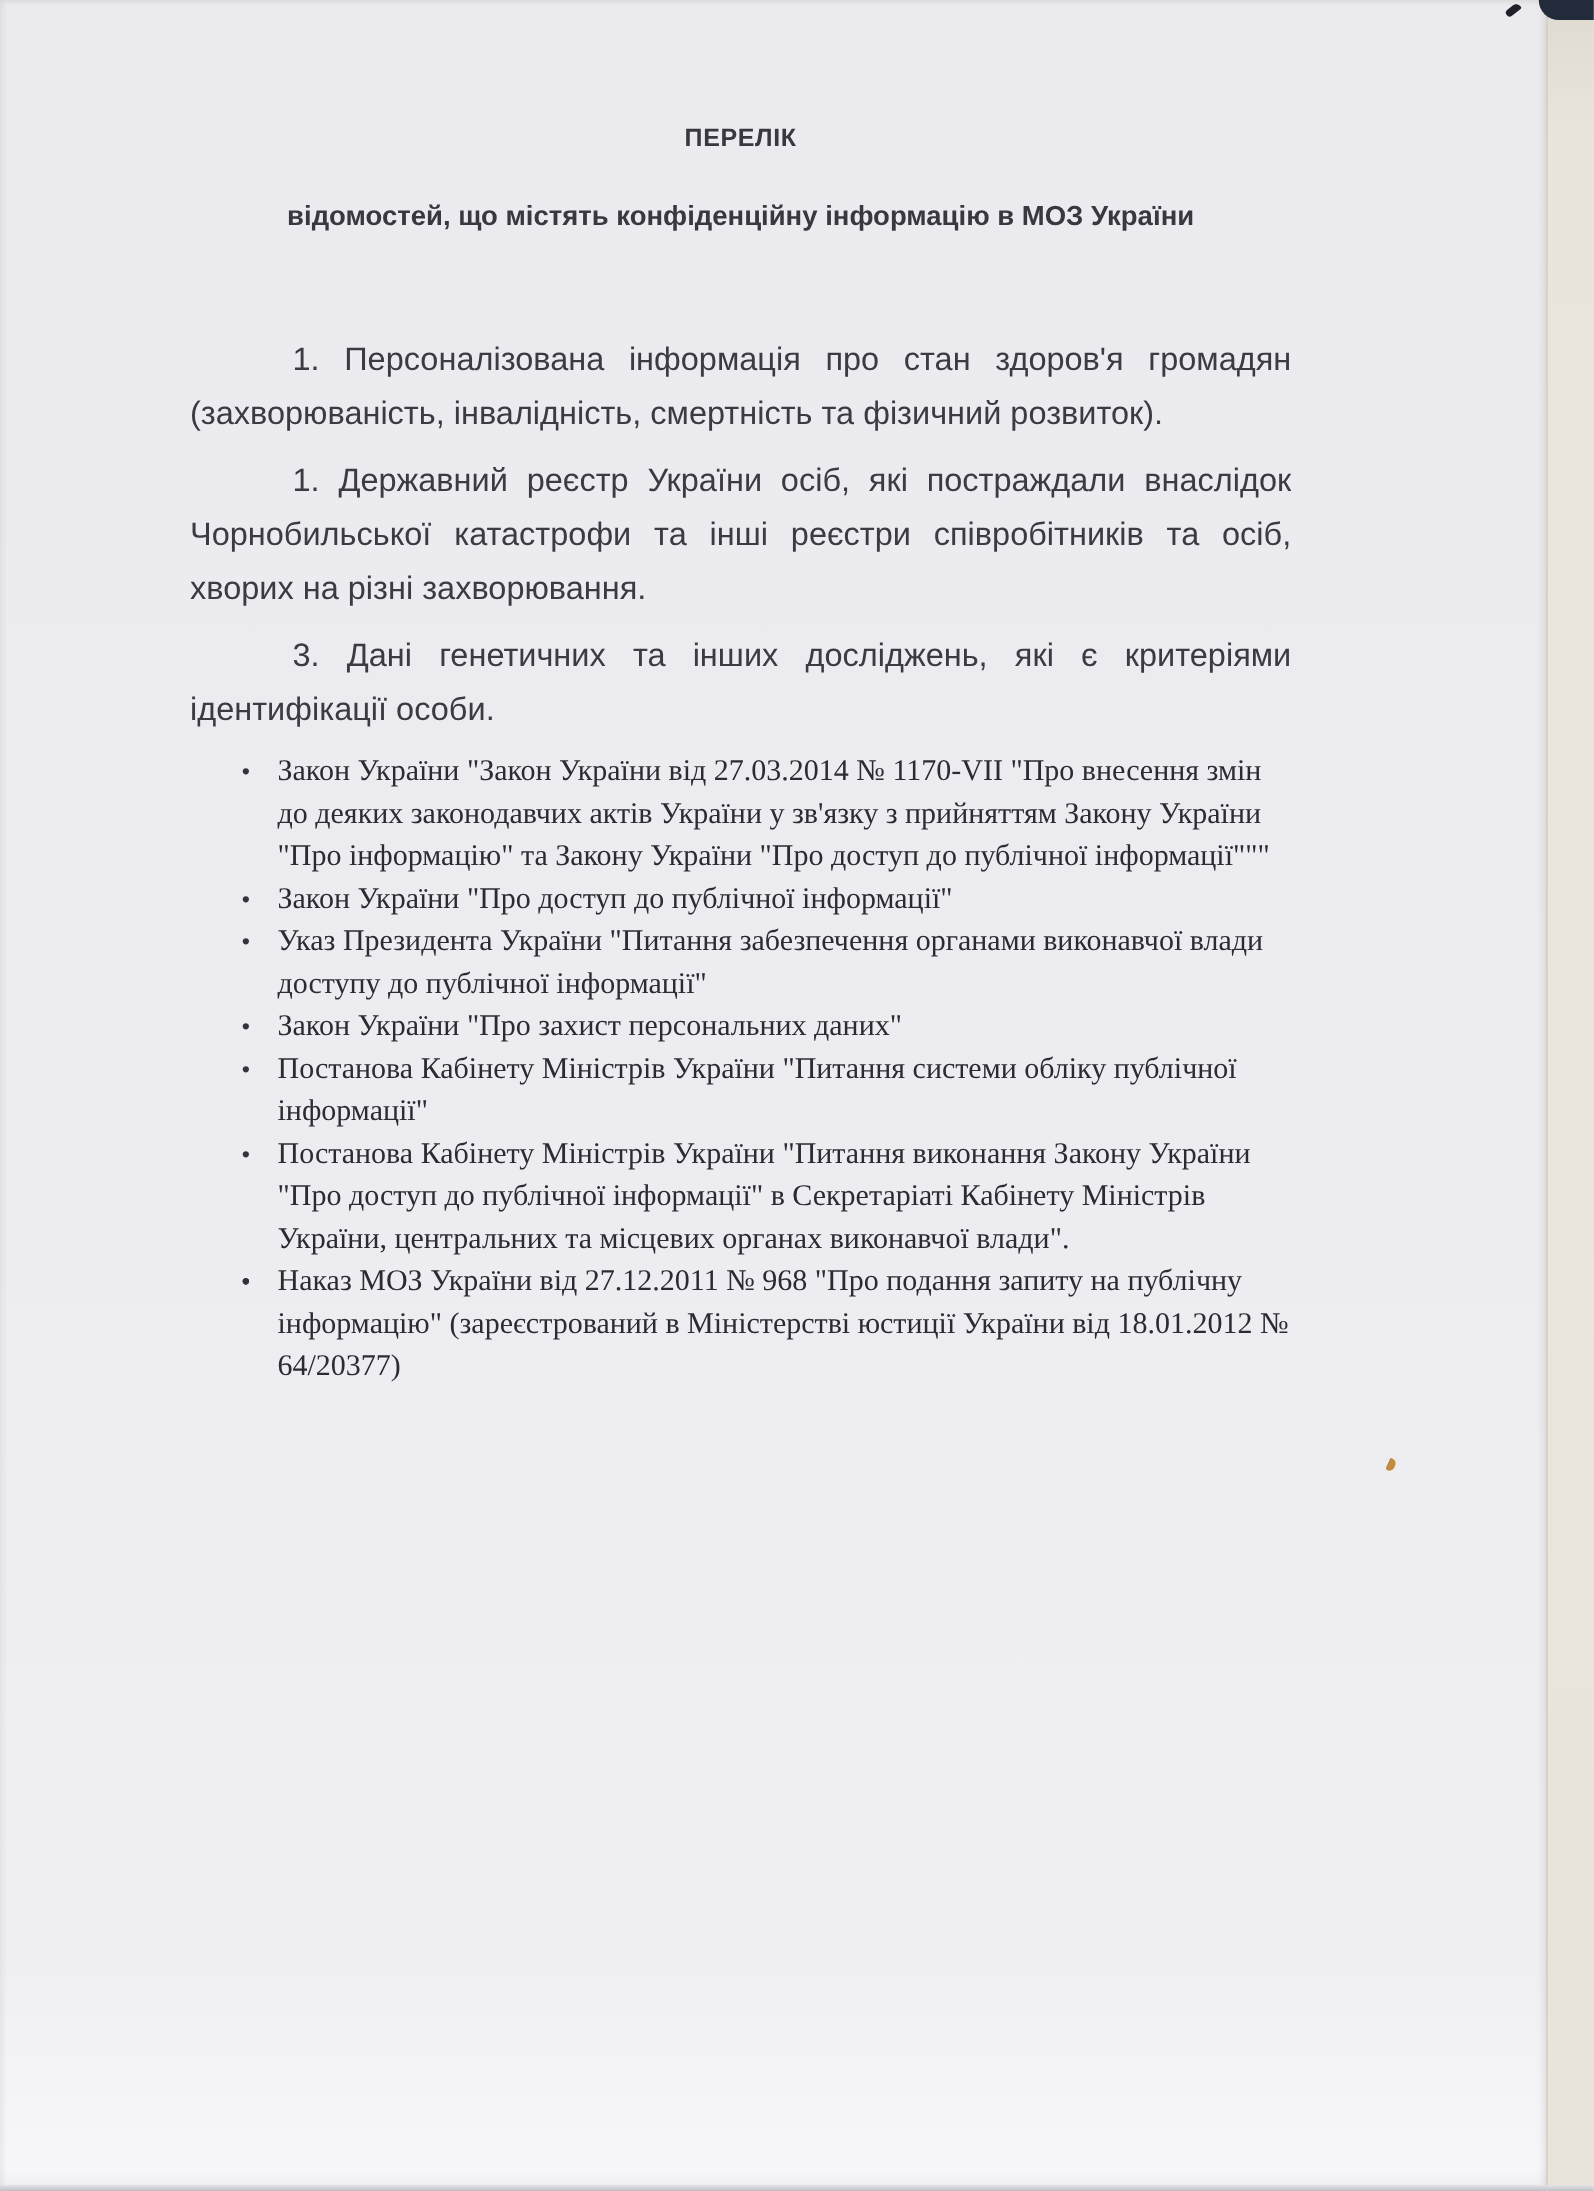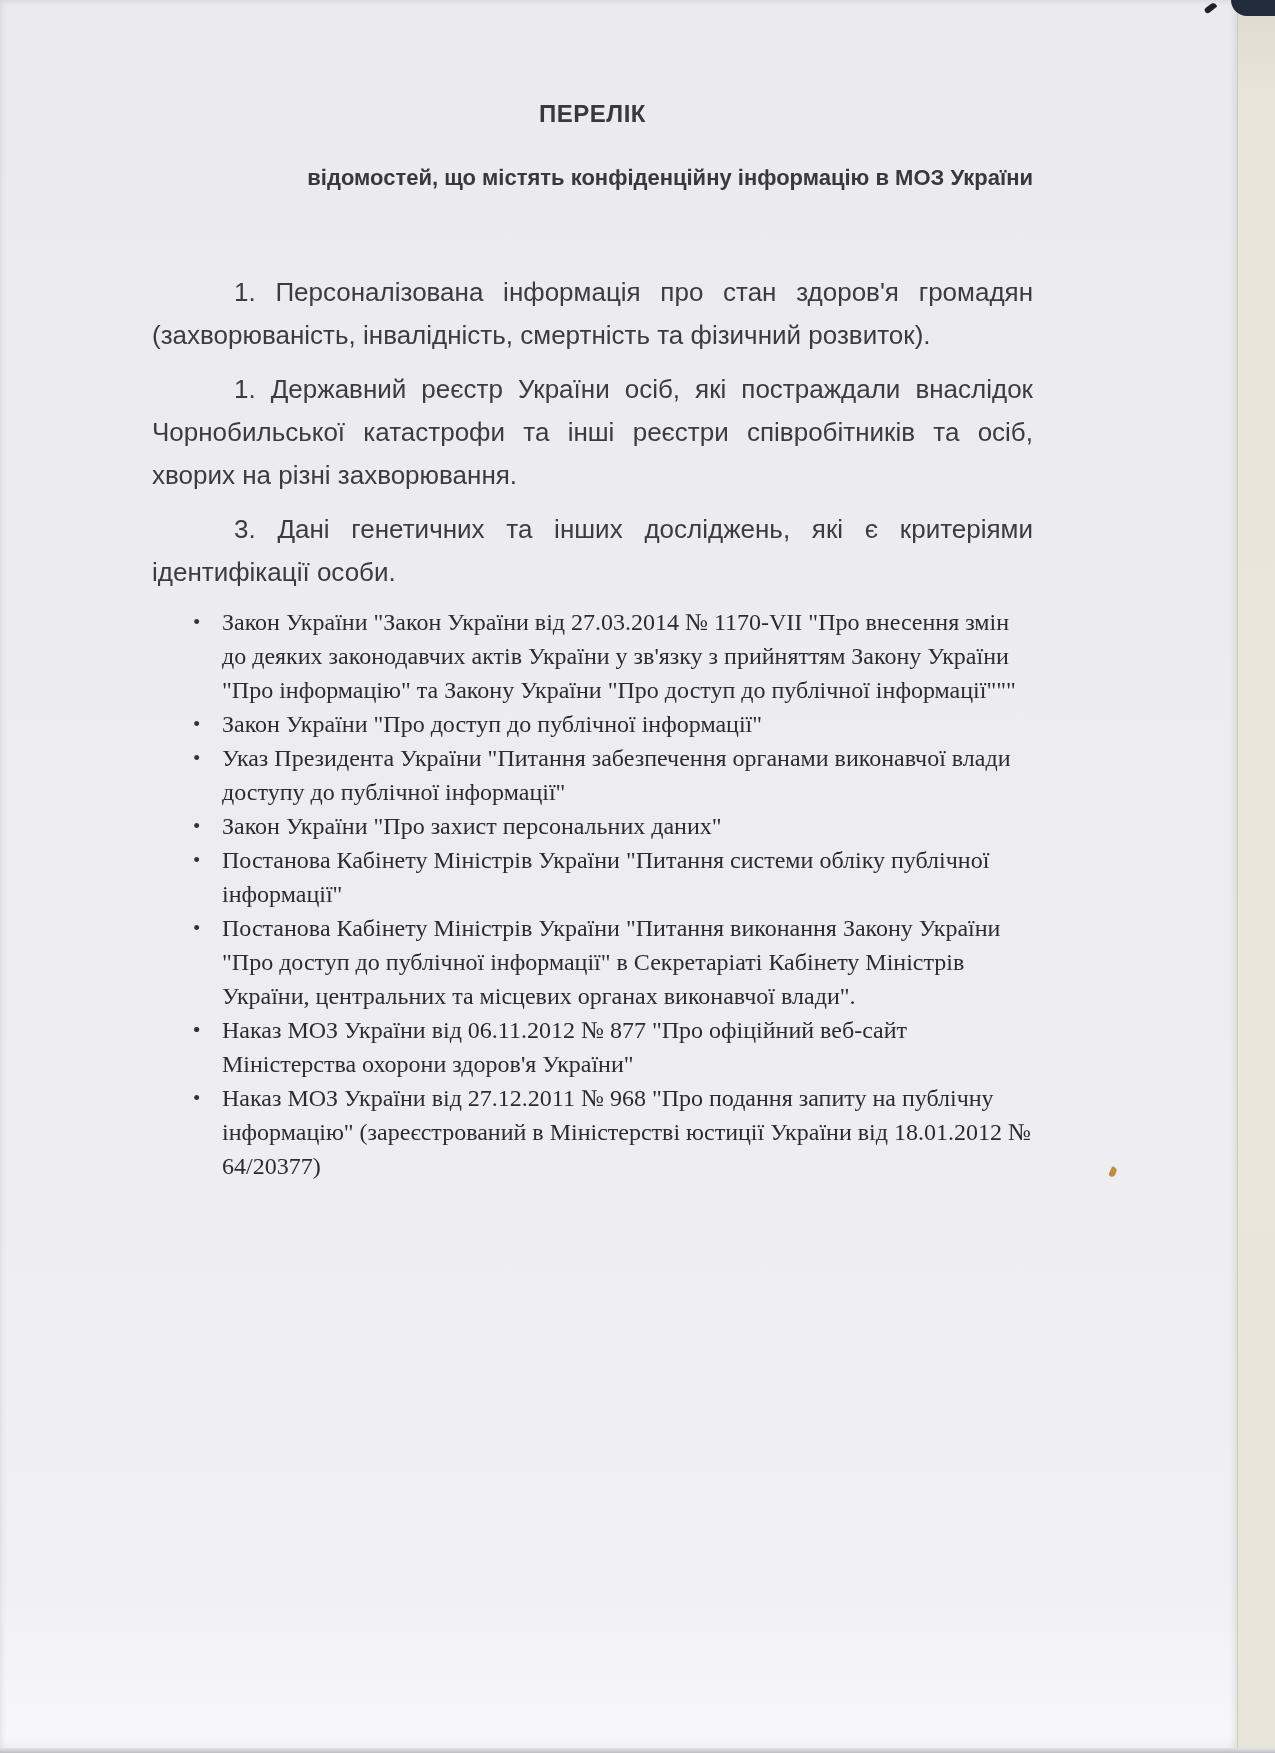--- a/index.html
+++ b/index.html
@@ -48,29 +48,29 @@
     width: 1275px; height: 5px;
     background: linear-gradient(180deg, #e4e4e8 0%, #bdbdc3 100%);
   }
   .content {
     position: absolute; left: 152px; top: 0;
     width: 881px;
     color: #3a3a40;
   }
   .title {
     margin: 100px 0 0;
-    font-size: 24px; font-weight: bold;
+    font-size: 20px; font-weight: bold;
     text-align: center;
     letter-spacing: 0.5px;
     color: #38383e;
   }
   .subtitle {
     margin: 37px 0 0;
     font-size: 22px; font-weight: bold;
-    text-align: right;
+    text-align: center;
     color: #38383e;
   }
   .paras { margin-top: 80px; }
   .para {
     margin: 0 0 11px;
     font-size: 26px;
     line-height: 43px;
     text-align: justify;
     text-indent: 82px;
     color: #3b3b41;
@@ -119,21 +119,21 @@
         <p class="para">3. Дані генетичних та інших досліджень, які є критеріями ідентифікації особи.</p>
       </div>
     <ul class="law-list">
         <li><span class="bullet">•</span><span>Закон України "Закон України від 27.03.2014 № 1170-VII "Про внесення змін до деяких законодавчих актів України у зв'язку з прийняттям Закону України "Про інформацію" та Закону України "Про доступ до публічної інформації"""</span></li>
         <li><span class="bullet">•</span><span>Закон України "Про доступ до публічної інформації"</span></li>
         <li><span class="bullet">•</span><span>Указ Президента України "Питання забезпечення органами виконавчої влади доступу до публічної інформації"</span></li>
         <li><span class="bullet">•</span><span>Закон України "Про захист персональних даних"</span></li>
         <li><span class="bullet">•</span><span>Постанова Кабінету Міністрів України "Питання системи обліку публічної інформації"</span></li>
         <li><span class="bullet">•</span><span>Постанова Кабінету Міністрів України "Питання виконання Закону України "Про доступ до публічної інформації" в Секретаріаті Кабінету Міністрів України, центральних та місцевих органах виконавчої влади".</span></li>
         <li><span class="bullet">•</span></li>
-        <li><span class="bullet">•</span><span>Наказ МОЗ України від 06.11.2012 № 877 "Про офіційний веб-сайт Міністерства охорони здоров'я України"</span></li>
+        <li><span class="bullet">•</span></li>
         <li><span class="bullet">•</span><span>Наказ МОЗ України від 27.12.2011 № 968 "Про подання запиту на публічну інформацію" (зареєстрований в Міністерстві юстиції України від 18.01.2012 № 64/20377)</span></li>
       </ul>
   </div>
 </div>
 
 <div class="side-strip"></div>
 <div class="corner-shape"></div>
 <div class="pen-mark"></div>
 <div class="ink-dot"></div>
 <div class="bottom-edge"></div>

